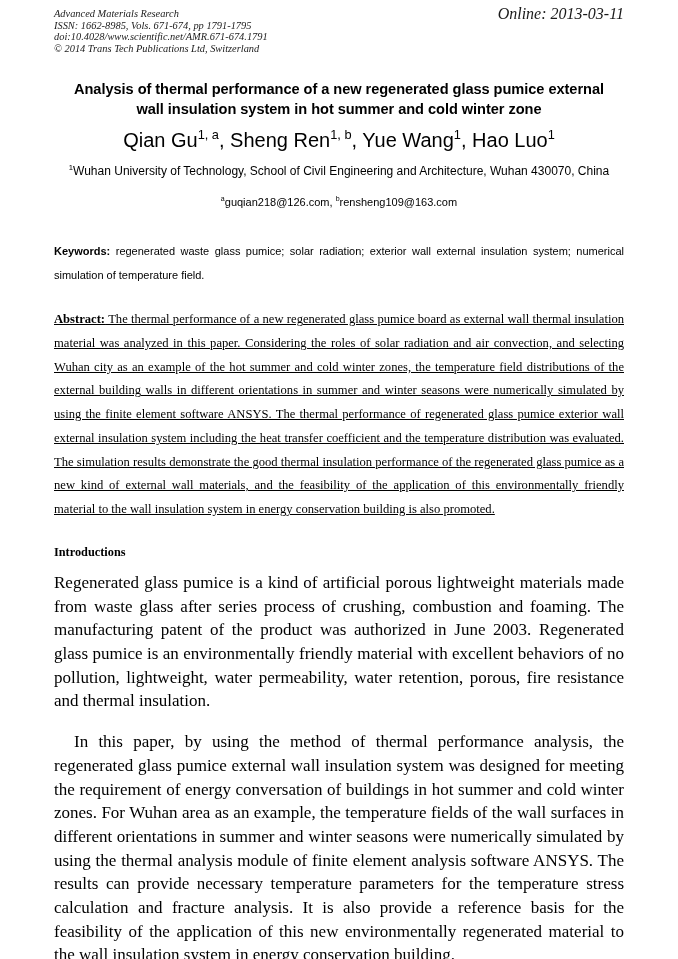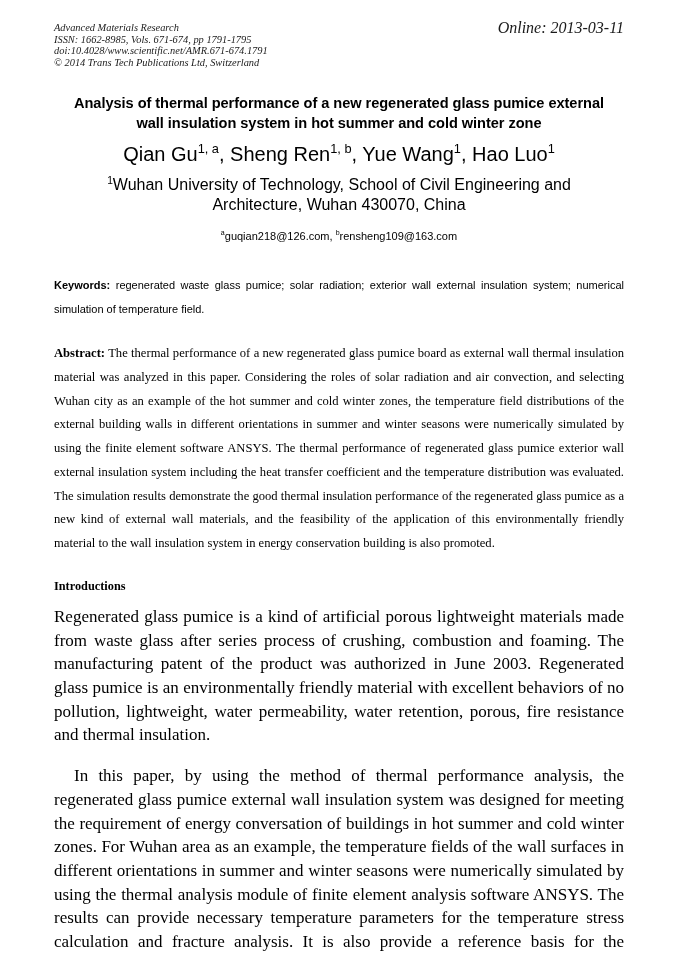--- a/index.html
+++ b/index.html
@@ -12,21 +12,21 @@
     height: 959px;
     overflow: hidden;
     font-family: "Liberation Serif", serif;
     color: #000000;
   }
   .page {
     position: relative;
     width: 678px;
     height: 686px;
     box-sizing: border-box;
-    padding: 22px 54px 0 54px;
+    padding: 8px 54px 0 54px;
   }
 
   
   .journal-header {
     position: relative;
     font-family: "Liberation Serif", serif;
     font-style: italic;
     font-size: 10.4px;
     line-height: 11.6px;
     color: #1a1a1a;
@@ -67,21 +67,21 @@
     font-size: 0.64em;
     vertical-align: super;
     line-height: 0;
   }
 
   
   .affiliation {
     margin-top: 11px;
     text-align: center;
     font-family: "Liberation Sans", sans-serif;
-    font-size: 16px;
+    font-size: 12px;
     line-height: 20px;
     padding: 0 10px;
   }
 
   
   .emails {
     margin-top: 13px;
     text-align: center;
     font-family: "Liberation Sans", sans-serif;
     font-size: 11px;
@@ -100,20 +100,21 @@
     font-weight: bold;
   }
 
   
   .abstract {
     margin-top: 21px;
     text-align: justify;
     font-family: "Liberation Serif", serif;
     font-size: 12.6px;
     line-height: 23.7px;
+    text-decoration: underline;
   }
   .abstract .lead {
     font-weight: bold;
   }
 
   
   .section-heading {
     margin-top: 21px;
     font-family: "Liberation Serif", serif;
     font-weight: bold;

